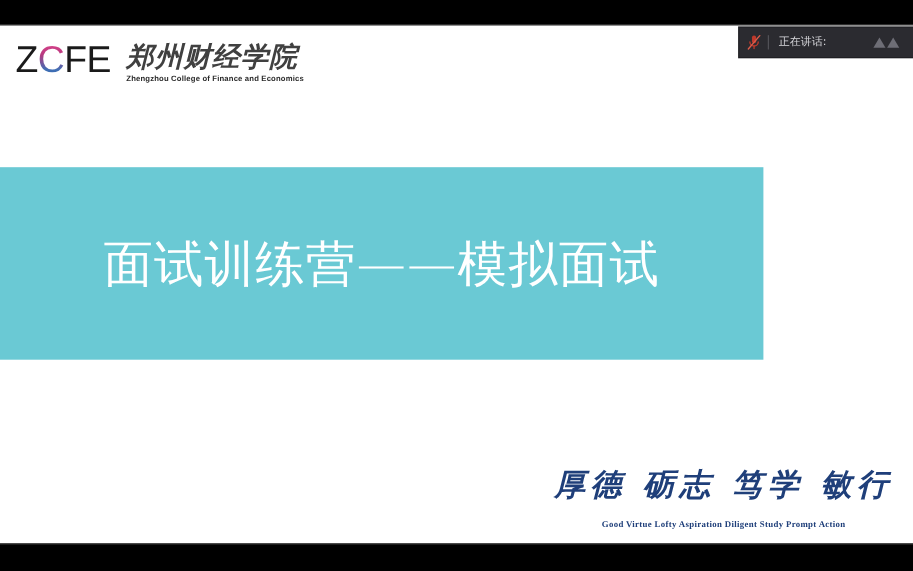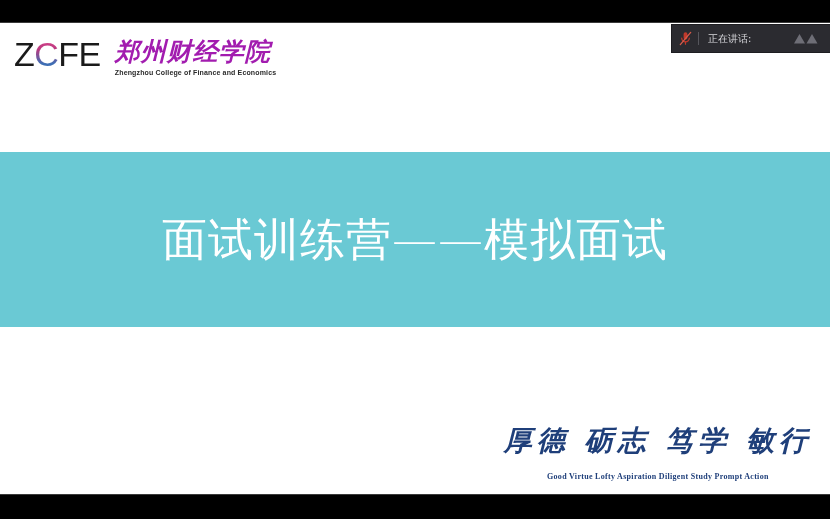--- a/index.html
+++ b/index.html
@@ -86,41 +86,41 @@
     padding-top: 2px;
     display: flex;
     flex-direction: column;
   }
   .logo-cn {
     font-family: "DejaVu Serif", serif;
     font-size: 25px;
     line-height: 29px;
     font-weight: 700;
     font-style: italic;
-    color: #a21caf;
+    color: #404040;
     letter-spacing: 1px;
     white-space: nowrap;
   }
   .logo-en {
     margin-top: 2px;
     font-family: "Liberation Sans", sans-serif;
     font-size: 7px;
     line-height: 9px;
     font-weight: 700;
     color: #2a2a2a;
     letter-spacing: 0.15px;
     white-space: nowrap;
   }
 
   
   .title-band {
     position: absolute;
     left: 0;
     top: 129px;
-    width: 830px;
+    width: 694px;
     height: 175px;
     background: #6ac9d4;
     display: flex;
     align-items: center;
     justify-content: center;
   }
   .slide-title {
     font-family: "DejaVu Sans", sans-serif;
     font-size: 45px;
     line-height: 56px;

